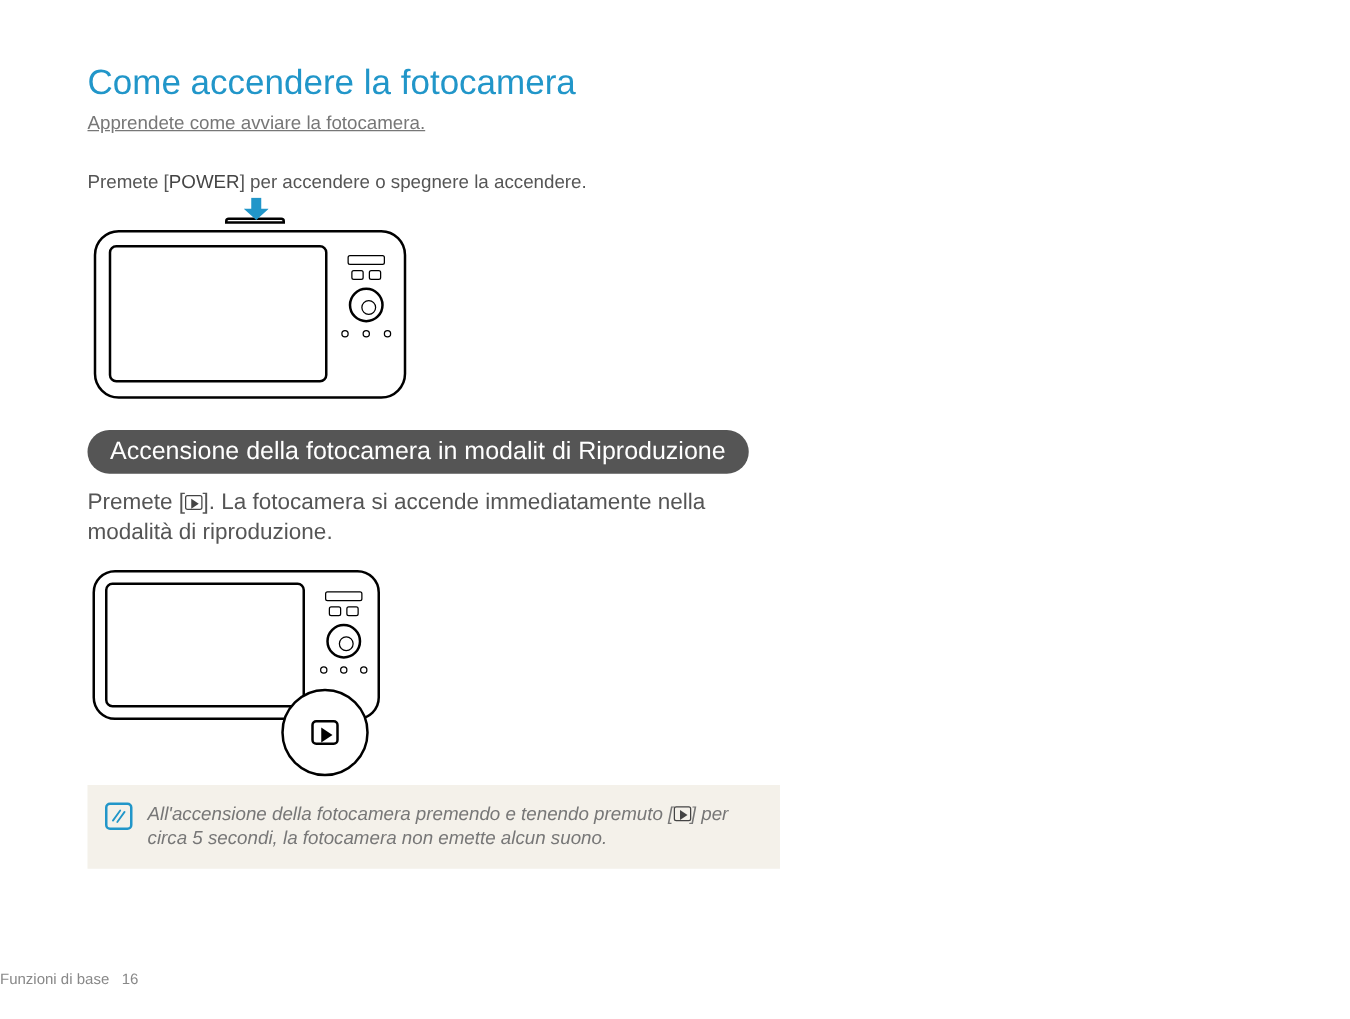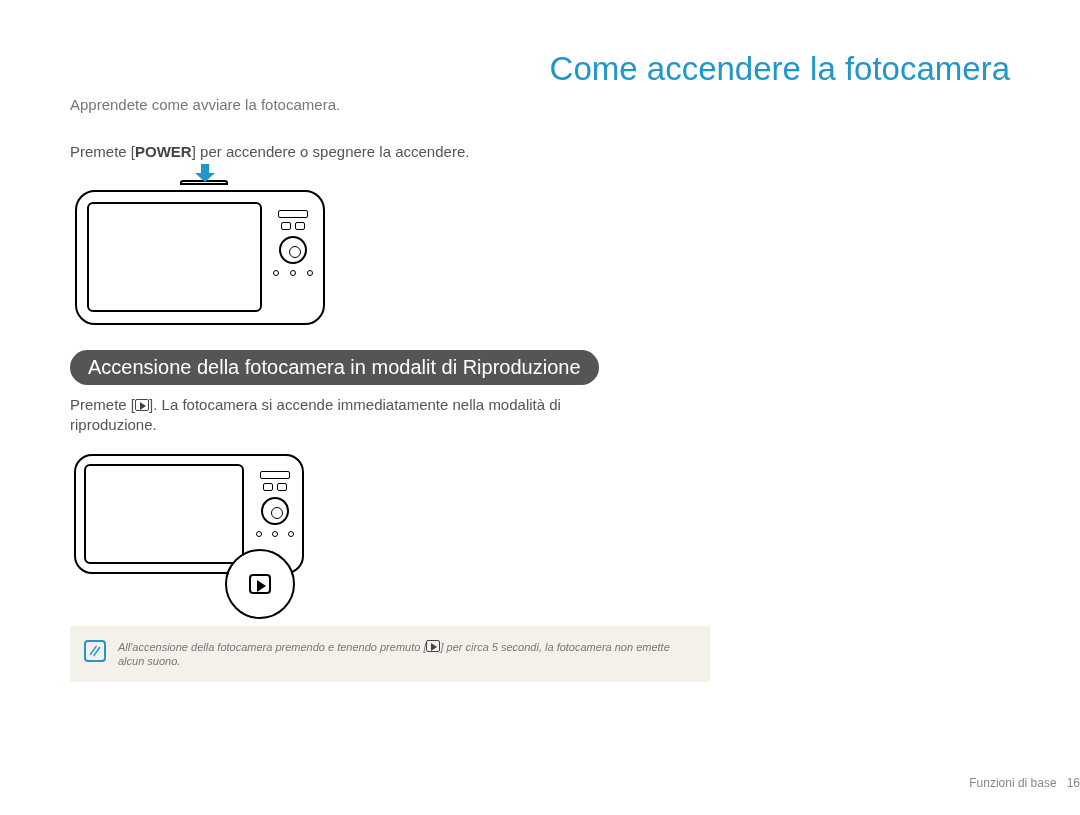--- a/index.html
+++ b/index.html
@@ -6,39 +6,39 @@
   body {
     width: 1080px;
     height: 815px;
     font-family: Arial, Helvetica, sans-serif;
     color: #555;
     background: #fff;
     padding: 50px 70px 30px 70px;
     position: relative;
   }
   .title {
-    font-size: 33px;
+    font-size: 28px;
     font-weight: 300;
     color: #2196c9;
     margin-bottom: 8px;
-    text-align: right;
   }
   .subtitle {
     font-size: 15px;
     color: #777;
     margin-bottom: 30px;
     font-weight: 300;
+    text-decoration: underline;
   }
   .instruction {
     font-size: 15px;
     color: #555;
     margin-bottom: 10px;
     font-weight: 300;
   }
-  .instruction strong { color: #444; font-weight: 700; }
+  .instruction strong { color: #444; font-weight: 400; }
   .camera-fig {
     width: 260px;
     height: 160px;
     margin: 10px 0 20px 0;
     position: relative;
   }
   .camera-body {
     position: absolute;
     top: 20px; left: 5px;
     width: 250px; height: 135px;
@@ -76,21 +76,21 @@
   .section-pill {
     display: inline-block;
     background: #555;
     color: #fff;
     font-size: 20px;
     padding: 6px 18px;
     border-radius: 18px;
     margin-bottom: 10px;
   }
   .para {
-    font-size: 15px;
+    font-size: 18px;
     color: #555;
     font-weight: 300;
     line-height: 1.35;
     margin-bottom: 10px;
     max-width: 500px;
   }
   .play-icon-inline {
     display: inline-block;
     width: 14px; height: 12px;
     border: 1.5px solid #444;
@@ -133,39 +133,39 @@
   .zoom-play:after{
     content:"";position:absolute;top:4px;left:6px;
     width:0;height:0;
     border-left:9px solid #000;
     border-top:6px solid transparent;
     border-bottom:6px solid transparent;
   }
   .note-box{
     background:#f4f1ea;
     padding:14px 16px 14px 48px;
-    width: 640px;
-    font-size:11px;
+    width: 554px;
+    font-size:15px;
     color:#777;
     font-style:italic;
     position:relative;
     line-height:1.3;
     font-weight:300;
   }
   .note-icon{
     position:absolute; left:14px; top:14px;
     width:22px;height:22px;border:2px solid #2196c9;border-radius:4px;
     display:flex;align-items:center;justify-content:center;
     color:#2196c9;font-style:normal;font-size:14px;
   }
   .note-icon svg { width: 14px; height: 14px; }
   .footer{
     position:absolute;
     bottom:25px; left:0; width:1080px;
-    text-align:right;
+    text-align:left;
     font-size:12px;
     color:#888;
     font-weight:300;
   }
 </style>
 </head>
 <body>
 
 
 

